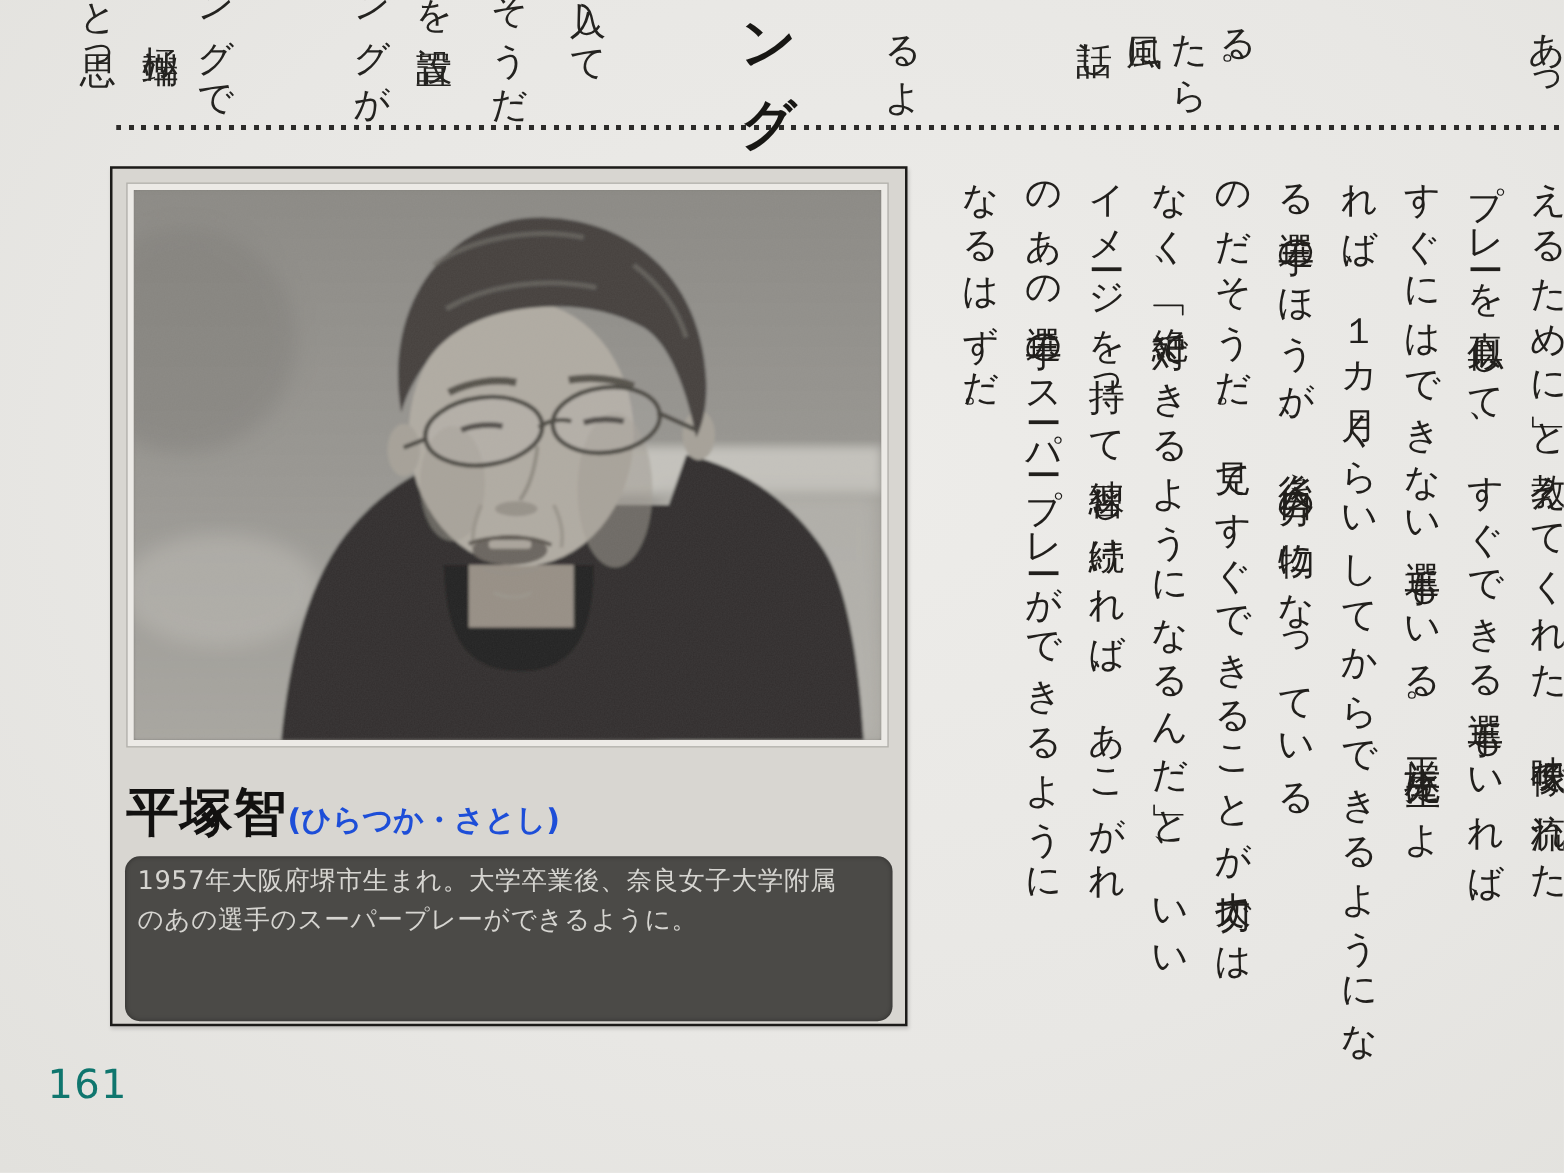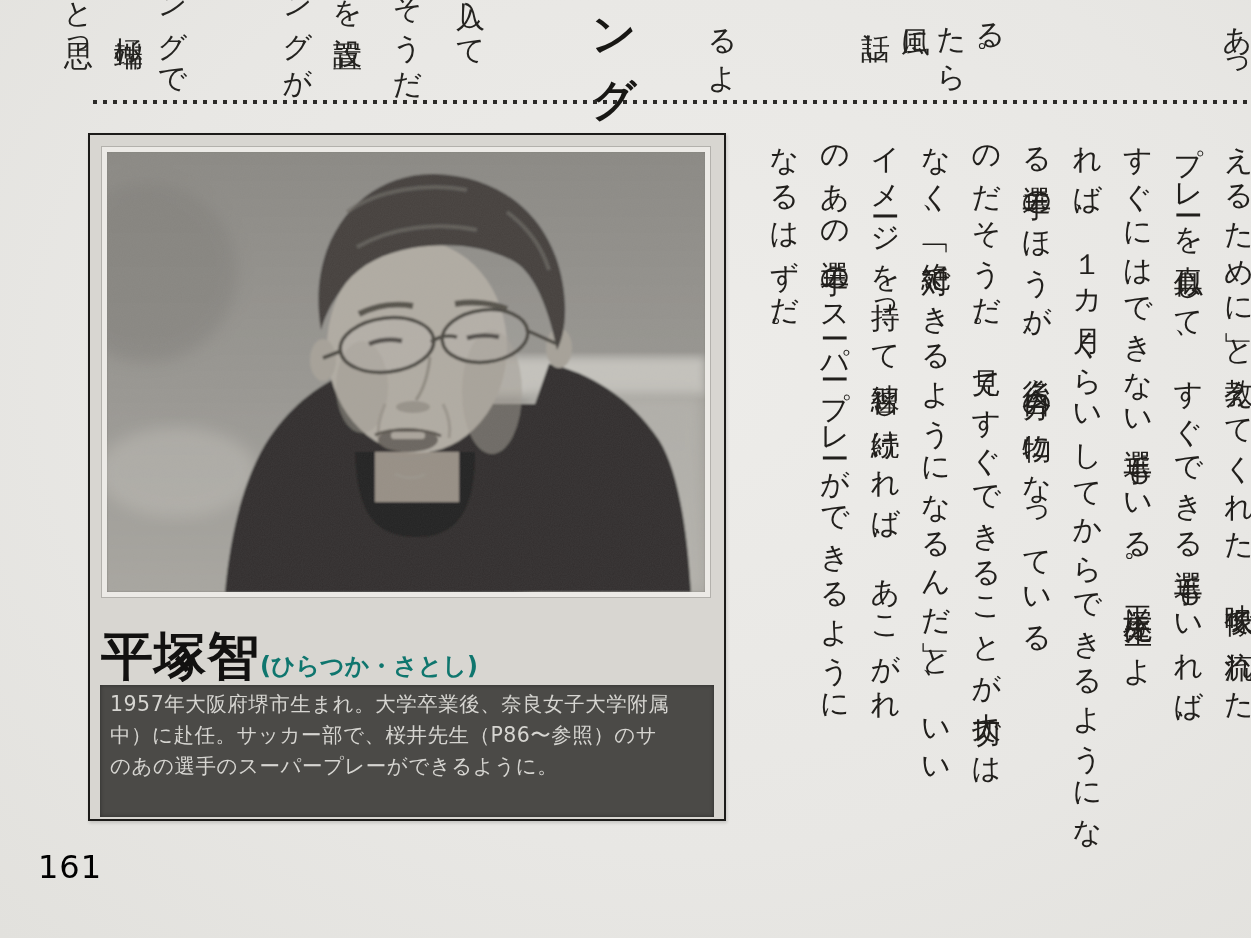--- a/index.html
+++ b/index.html
@@ -78,45 +78,46 @@
     letter-spacing:0.5px;
     color:#171613;
     white-space:nowrap;
   }
   .profile-name-row{
     position:absolute;
     left:11px;top:487px;
     white-space:nowrap;
   }
   .profile-name{
-    font-size:52px;font-weight:bold;letter-spacing:1px;color:#121110;
+    font-size:42px;font-weight:bold;letter-spacing:1px;color:#121110;
   }
   .profile-reading{
-    font-size:24px;font-weight:bold;color:#0f766e;
+    font-size:24px;font-weight:bold;color:#1d4ed8;
   }
   .bio-box{
     position:absolute;
     left:10px;top:550px;
     width:594px;height:124px;
     padding:4px 10px;
     background:#4b4a47;
     color:#d6d5d1;
     font-size:20.5px;
     line-height:31px;
     letter-spacing:0.5px;
     box-shadow:inset 0 0 4px rgba(0,0,0,.4);
+    border-radius:12px;
   }
   .bio-line{white-space:nowrap;}
 
   .page-number{
     position:absolute;
     left:38px;top:848px;
     font-size:32px;
     letter-spacing:1px;
-    color:#000000;
+    color:#0f766e;
   }
 </style>
 </head>
 <body>
 
 <div id="top-strip">
     <div class="v-frag" style="left: 62px; top: -18px;">と思っ</div>
     <div class="v-frag" style="left: 112px; top: 14px;">極端</div>
     <div class="v-frag" style="left: 156px; top: -26px;">ングで</div>
     <div class="v-frag" style="left: 281px; top: -26px;">ングが</div>
@@ -227,18 +228,17 @@
     </svg>
   </div>
 
 
   <div class="profile-name-row">
     <span class="profile-name">平塚智</span><span class="profile-reading">(ひらつか・さとし)</span>
   </div>
 
   <div class="bio-box">
       <div class="bio-line">1957年大阪府堺市生まれ。大学卒業後、奈良女子大学附属</div>
-      <div class="bio-line">中）に赴任。サッカー部で、桜井先生（P86〜参照）のサ</div>
       <div class="bio-line">のあの選手のスーパープレーができるように。</div>
     </div>
 </div>
 
 <div class="page-number">161</div>
 
 </body></html>

